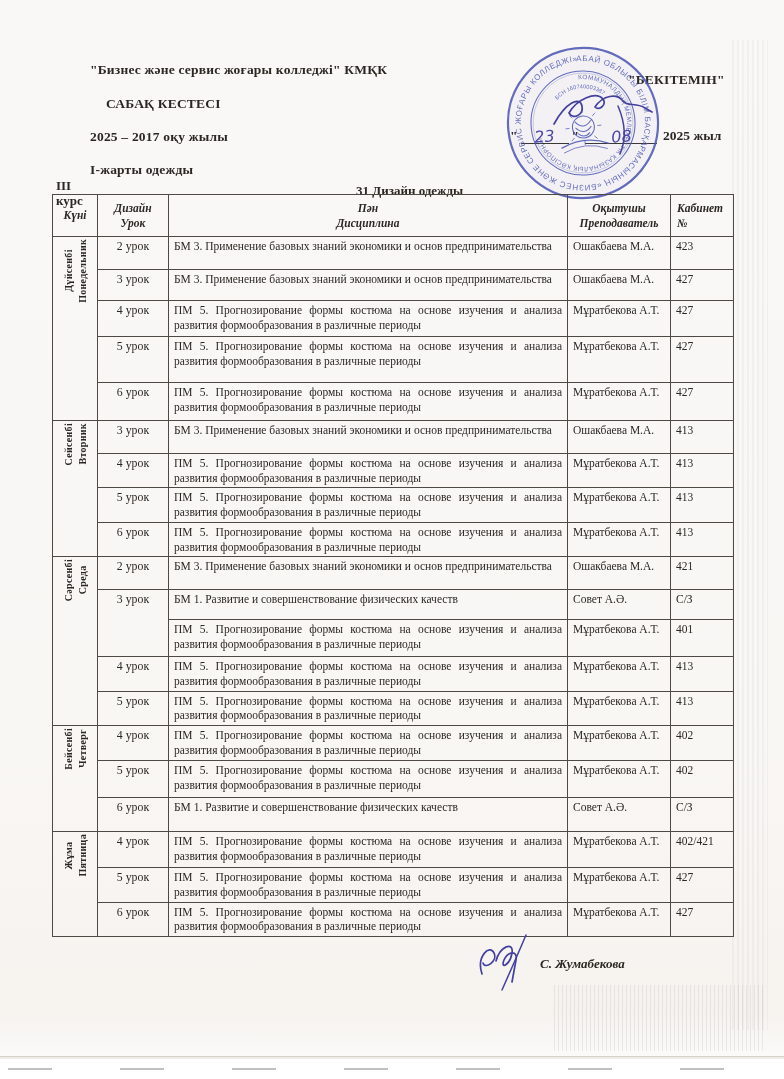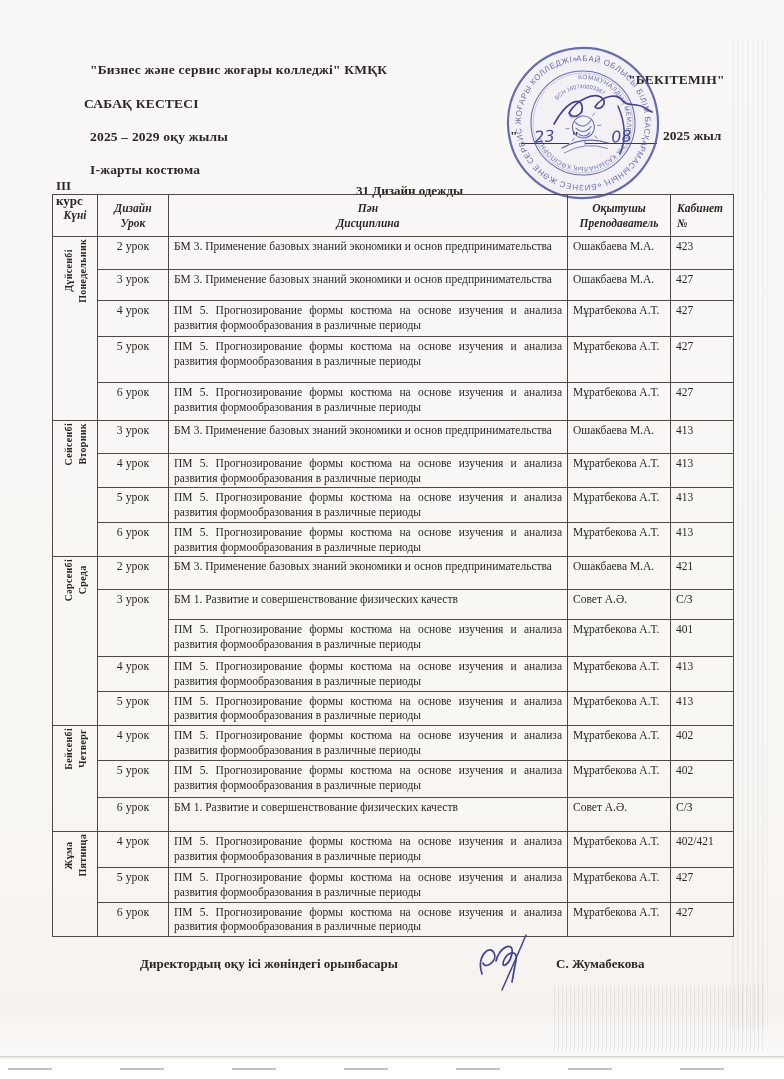--- a/index.html
+++ b/index.html
@@ -42,23 +42,23 @@
          transform:rotate(-6deg);opacity:.88;pointer-events:none;}
   .sig{position:absolute;pointer-events:none;}
   .footer-label{font-size:13px;font-weight:bold;}
 </style>
 </head>
 <body>
 
 <div class="paper">
 
   <div class="abs hl" style="left:90px;top:62px;width:400px;">"Бизнес және сервис жоғары колледжі" КМҚК</div>
-  <div class="abs hl" style="left:84px;top:96px;font-family:Liberation Serif, serif;">САБАҚ КЕСТЕСІ</div>
-  <div class="abs hl" style="left:90px;top:129px;">2025 – 2029 оқу жылы</div>
-  <div class="abs hl" style="left:90px;top:162px;">І-жарты костюма</div>
+  <div class="abs hl" style="left:106px;top:96px;font-family:Liberation Serif, serif;">САБАҚ КЕСТЕСІ</div>
+  <div class="abs hl" style="left:90px;top:129px;">2025 – 2017 оқу жылы</div>
+  <div class="abs hl" style="left:90px;top:162px;">І-жарты одежды</div>
   <div class="abs course" style="left:56px;top:179px;width:42px;">ІІІ курс</div>
   <div class="abs course" style="left:356px;top:184px;width:180px;text-align:left;">31 Дизайн одежды</div>
 
   <div class="abs hl" style="left:628px;top:72px;">"БЕКІТЕМІН"</div>
   <div class="abs appr-row" style="left:510px;top:124px;">
     <span>"</span>
     <span class="seg" style="width:48px;margin:0 3px;"><span class="hand">23</span></span>
     <span>"</span>
     <span class="seg" style="width:72px;margin:0 6px;"><span class="hand">08</span></span>
     <span>2025  жыл</span>
@@ -276,24 +276,23 @@
     </tr>
     <tr style="height:34px">
       <td class="lesson-cell">6 урок</td>
       <td class="subject-cell">ПМ 5. Прогнозирование формы костюма на основе изучения и анализа развития формообразования в различные периоды</td>
       <td class="teacher-cell">Мұратбекова А.Т.</td>
       <td class="room-cell">427</td>
     </tr>
   </tbody>
     </table>
 
-  <div class="abs footer-label" style="left:140px;top:956px;">Директордың оқу ісі жөніндегі орынбасары</div>
   <svg class="sig" style="left:468px;top:930px;" width="92" height="64" viewBox="0 0 92 64">
     <path d="M14,44 C8,26 22,14 26,23 C30,31 17,40 15,33 M28,31 C32,16 46,11 44,23 C42,35 32,40 36,30 C40,21 50,20 48,30 L44,52" fill="none" stroke="#4340a0" stroke-width="1.7" stroke-linecap="round"></path>
     <path d="M58,5 C50,24 42,42 34,60" fill="none" stroke="#4340a0" stroke-width="1.5" stroke-linecap="round"></path>
   </svg>
-  <div class="abs footer-label" style="left:556px;top:956px;">С. Жумабекова</div>
+  <div class="abs footer-label" style="left:540px;top:956px;font-style:italic;">С. Жумабекова</div>
 
   <div class="scan-streaks"></div>
   <div class="scan-streaks2"></div>
 </div>
 
 <div class="scan-dashes"></div>
 
 </body></html>

